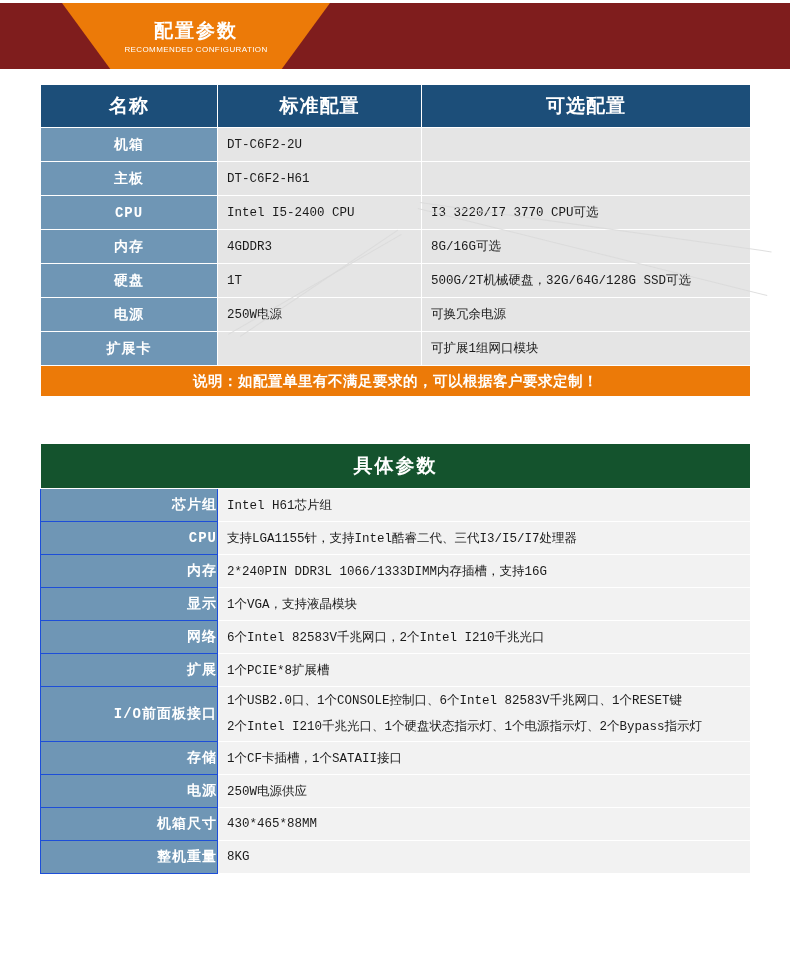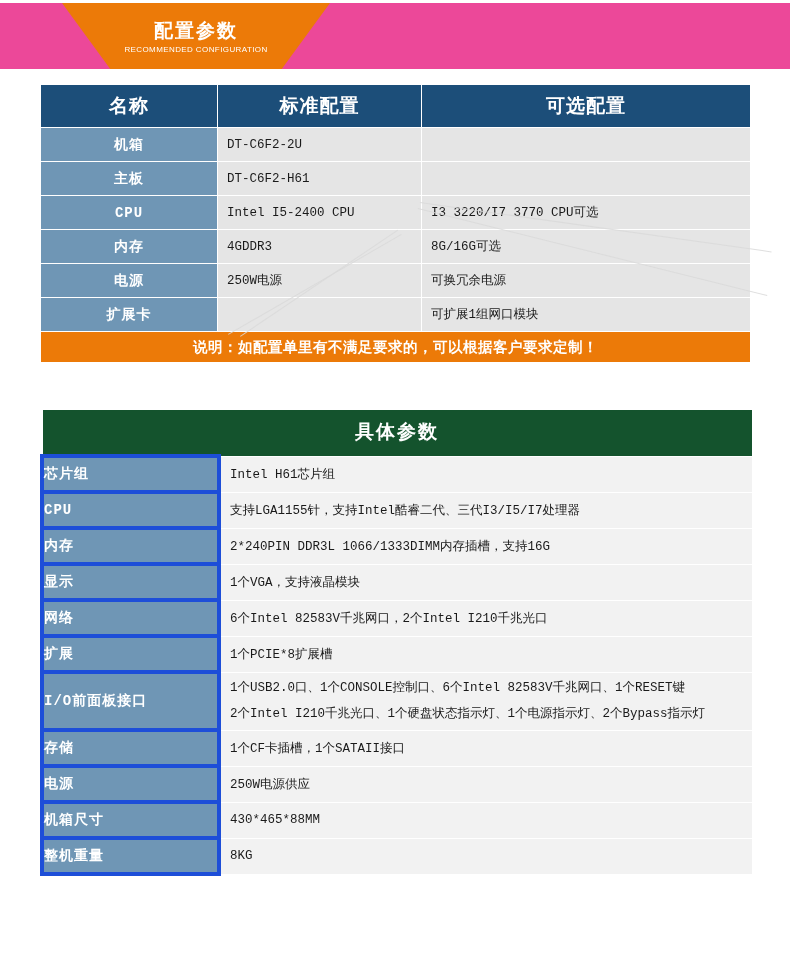--- a/index.html
+++ b/index.html
@@ -12,21 +12,21 @@
     background: #ffffff;
     font-family: "Liberation Sans", sans-serif;
     -webkit-font-smoothing: antialiased;
   }
 
   
   .banner {
     position: relative;
     width: 790px;
     height: 66px;
-    background: #ec4899;
+    background: #7f1d1d;
     overflow: hidden;
   }
   .banner-ribbon {
     position: absolute;
     left: 62px;
     top: 0;
     width: 268px;
     height: 66px;
     background: #ec7a08;
     clip-path: polygon(0 0, 100% 0, 82% 100%, 18% 100%);
@@ -140,23 +140,23 @@
     text-align: center;
     height: 44px;
     letter-spacing: 2px;
     border: 1px solid #ffffff;
   }
   .spec-label {
     background: #6f96b5;
     color: #ffffff;
     font-size: 14px;
     font-weight: bold;
-    text-align: left;
+    text-align: right;
     height: 32px;
-    border: 4px solid #1d4ed8;
+    border: 1px solid #1d4ed8;
     letter-spacing: 1px;
   }
   .spec-val {
     background: #f2f2f2;
     color: #1a1a1a;
     font-size: 12.5px;
     height: 32px;
     border: 1px solid #ffffff;
     padding-left: 9px !important;
     vertical-align: middle;
@@ -215,20 +215,25 @@
         <td class="cfg-label">CPU</td>
         <td class="cfg-val">Intel I5-2400 CPU</td>
         <td class="cfg-val">I3 3220/I7 3770 CPU可选</td>
       </tr>
       <tr>
         <td class="cfg-label">内存</td>
         <td class="cfg-val">4GDDR3</td>
         <td class="cfg-val">8G/16G可选</td>
       </tr>
       <tr>
+        <td class="cfg-label">硬盘</td>
+        <td class="cfg-val">1T</td>
+        <td class="cfg-val">500G/2T机械硬盘，32G/64G/128G SSD可选</td>
+      </tr>
+      <tr>
         <td class="cfg-label">电源</td>
         <td class="cfg-val">250W电源</td>
         <td class="cfg-val">可换冗余电源</td>
       </tr>
       <tr>
         <td class="cfg-label">扩展卡</td>
         <td class="cfg-val"></td>
         <td class="cfg-val">可扩展1组网口模块</td>
       </tr>
       <tr class="cfg-note">

